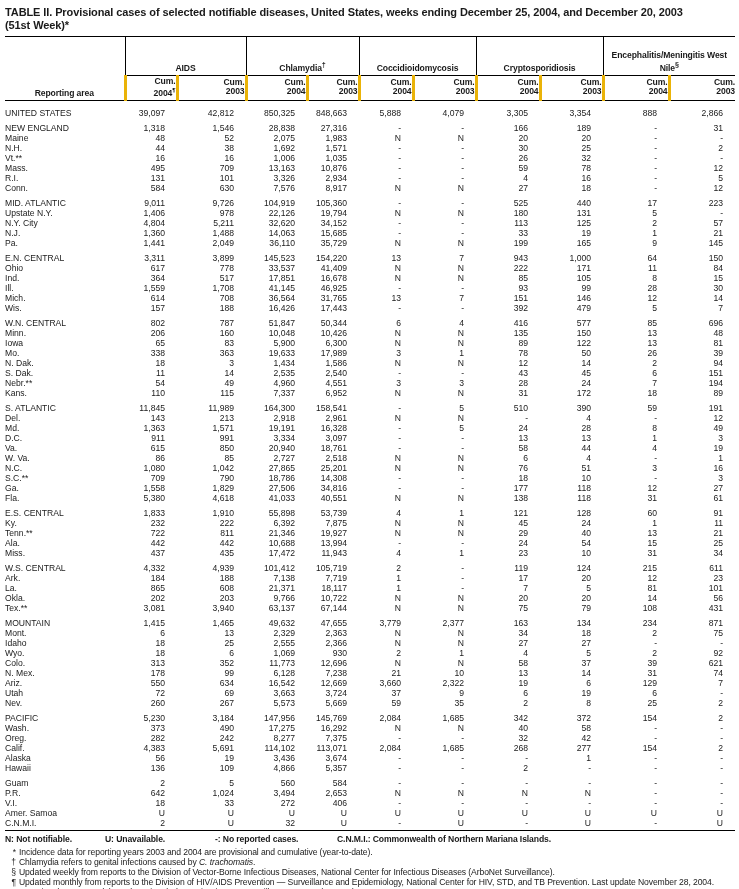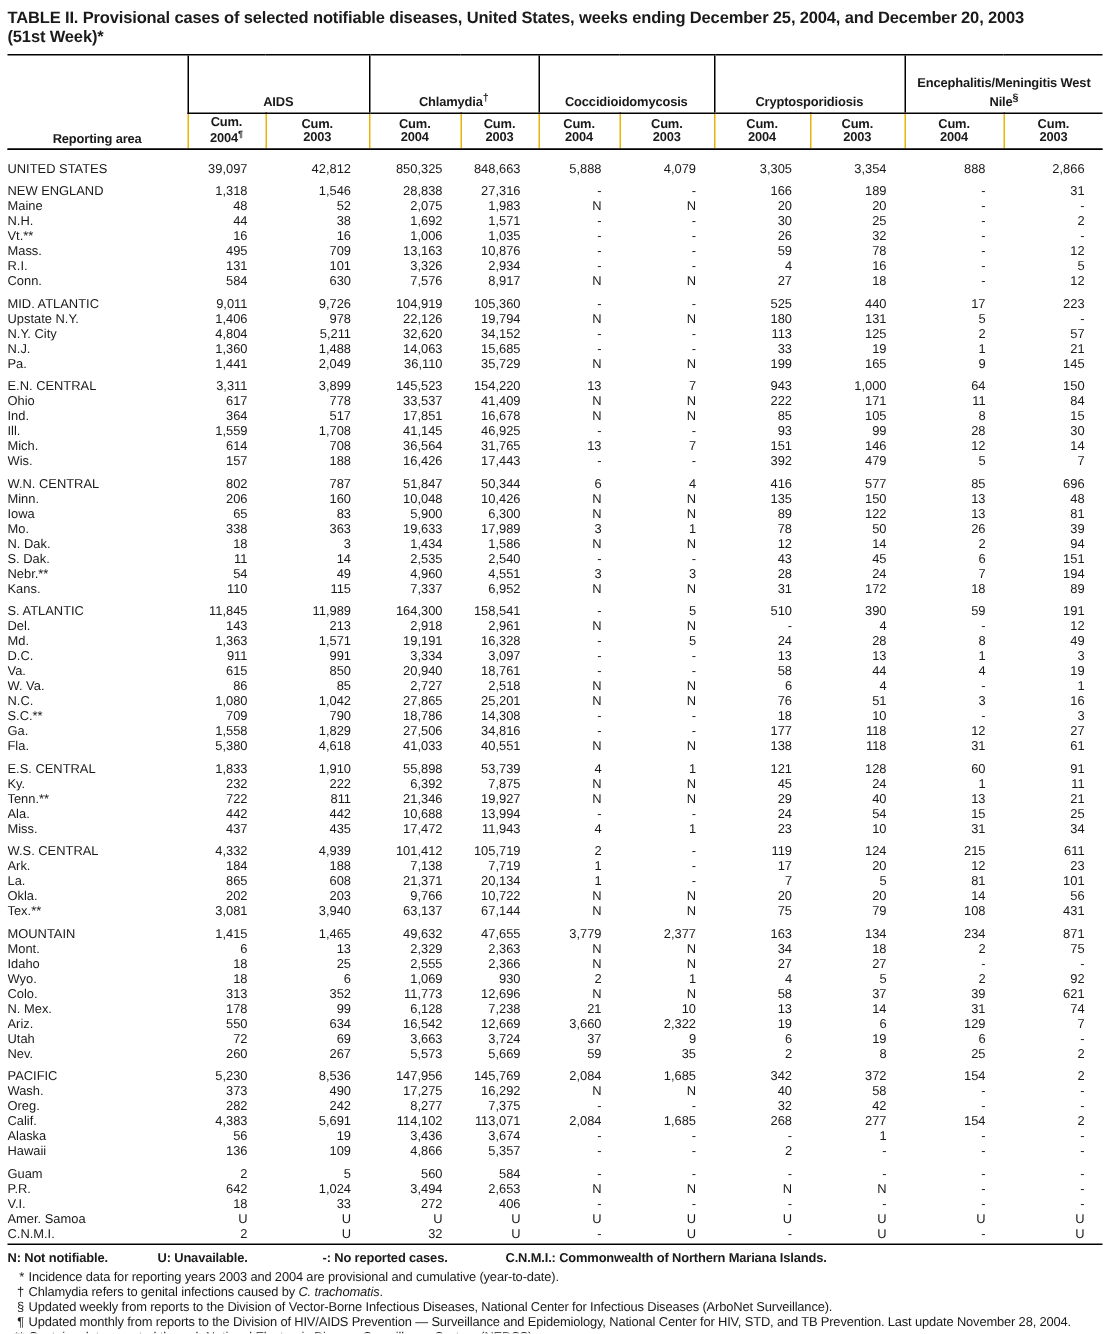--- a/index.html
+++ b/index.html
@@ -32,22 +32,22 @@
     border-top:1.5px solid #000;border-bottom:1.5px solid #000;
     padding-bottom:2px;
   }
   th.group{
     border-top:1.5px solid #000;border-left:1px solid #000;
     border-bottom:1px solid #000;
     vertical-align:bottom;text-align:center;
     padding:2px 1px 2px 1px;height:34px;line-height:9.5px;
   }
   th.sub{
-    border-left:1px solid #eab308;border-bottom:1.5px solid #000;
-    text-align:center;vertical-align:middle;
+    border-left:3px solid #eab308;border-bottom:1.5px solid #000;
+    text-align:right;vertical-align:middle;
     padding:1px 0 2px 0;line-height:9px;height:20px;
   }
   th.sub sup,.title sup{font-size:6px;}
   tbody td{
     padding:0;line-height:10px;white-space:nowrap;overflow:hidden;
   }
   tbody td.area{text-align:left;}
   tbody td.val{text-align:right;padding-right:12px;}
   tr.first-row td{padding-top:7px;}
   tr.group-start td{padding-top:5px;}
@@ -685,21 +685,21 @@
           <td class="val">17</td>
           <td class="val">20</td>
           <td class="val">12</td>
           <td class="val">23</td>
         </tr>
         <tr>
           <td class="area">La.</td>
           <td class="val">865</td>
           <td class="val">608</td>
           <td class="val">21,371</td>
-          <td class="val">20,134</td>
+          <td class="val">18,117</td>
           <td class="val">1</td>
           <td class="val">-</td>
           <td class="val">7</td>
           <td class="val">5</td>
           <td class="val">81</td>
           <td class="val">101</td>
         </tr>
         <tr>
           <td class="area">Okla.</td>
           <td class="val">202</td>
@@ -839,21 +839,21 @@
           <td class="val">59</td>
           <td class="val">35</td>
           <td class="val">2</td>
           <td class="val">8</td>
           <td class="val">25</td>
           <td class="val">2</td>
         </tr>
         <tr class="group-start">
           <td class="area">PACIFIC</td>
           <td class="val">5,230</td>
-          <td class="val">8,536</td>
+          <td class="val">3,184</td>
           <td class="val">147,956</td>
           <td class="val">145,769</td>
           <td class="val">2,084</td>
           <td class="val">1,685</td>
           <td class="val">342</td>
           <td class="val">372</td>
           <td class="val">154</td>
           <td class="val">2</td>
         </tr>
         <tr>

